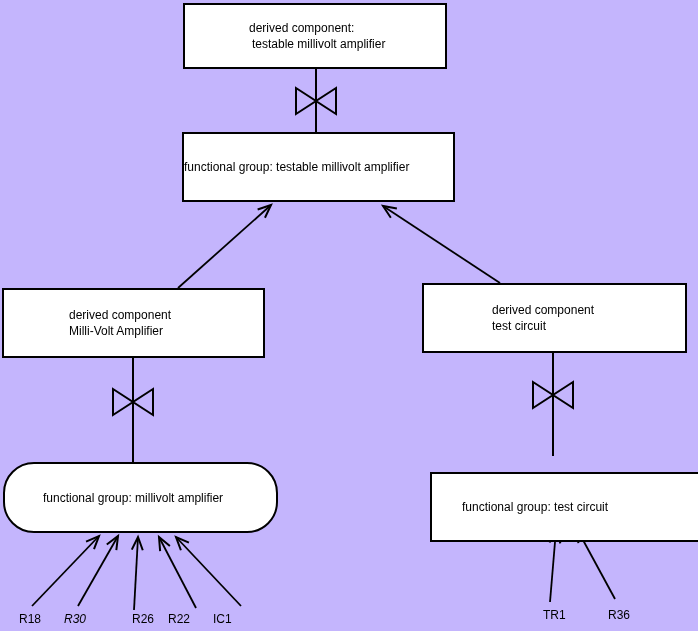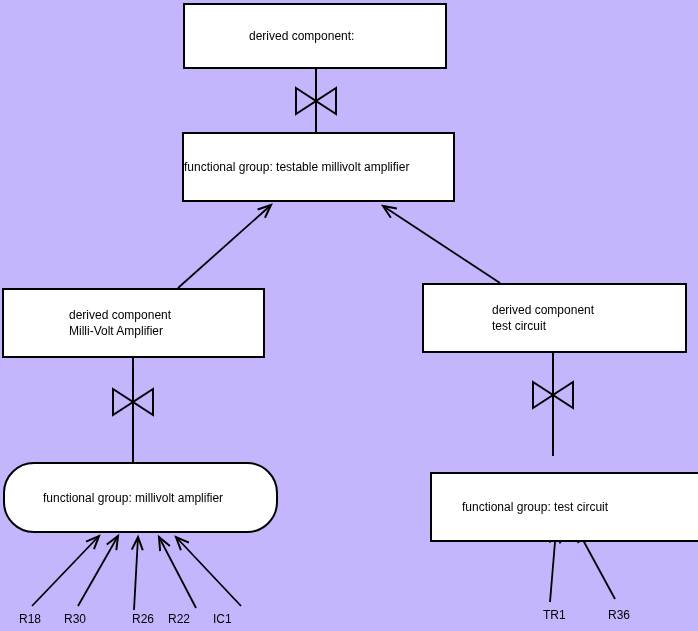--- a/index.html
+++ b/index.html
@@ -73,20 +73,21 @@
     <line x1="134" y1="610" x2="138" y2="537" stroke="#000" stroke-width="1.8" marker-end="url(#ah)"></line>
     <line x1="196" y1="608" x2="159" y2="537" stroke="#000" stroke-width="1.8" marker-end="url(#ah)"></line>
     <line x1="241" y1="606" x2="176" y2="537" stroke="#000" stroke-width="1.8" marker-end="url(#ah)"></line>
 
     <line x1="550" y1="602" x2="556" y2="530" stroke="#000" stroke-width="1.8" marker-end="url(#ah)"></line>
     <line x1="615" y1="599" x2="577" y2="529" stroke="#000" stroke-width="1.8" marker-end="url(#ah)"></line>
   </svg>
 
   <div class="box" style="left:183px; top:3px; width:264px; height:66px; padding-left:64px;">
     <div class="l1">derived component:</div>
+    <div class="l2 indent">testable millivolt amplifier</div>
   </div>
 
   <div class="box" style="left:182px; top:132px; width:273px; height:70px; padding-left:0;">
     <div class="l1">functional group: testable millivolt amplifier</div>
   </div>
 
   <div class="box" style="left:2px; top:288px; width:263px; height:70px; padding-left:65px;">
     <div class="l1">derived component</div>
     <div class="l2">Milli-Volt Amplifier</div>
   </div>
@@ -98,20 +99,20 @@
   <div class="box" style="left:422px; top:283px; width:265px; height:70px; padding-left:68px;">
     <div class="l1">derived component</div>
     <div class="l2">test circuit</div>
   </div>
 
   <div class="box" style="left:430px; top:456px; width:270px; height:70px; padding-left:30px;margin-top:16px;">
     <div class="l1">functional group: test circuit</div>
   </div>
 
   <div class="lbl" style="left:19px; top:612px;">R18</div>
-  <div class="lbl" style="left:64px; top:612px;">R30</div>
+  <div class="lbl" style="left:64px; top:612px;font-style:italic;">R30</div>
   <div class="lbl" style="left:132px; top:612px;">R26</div>
   <div class="lbl" style="left:168px; top:612px;">R22</div>
   <div class="lbl" style="left:213px; top:612px;">IC1</div>
   <div class="lbl" style="left:543px; top:608px;">TR1</div>
   <div class="lbl" style="left:608px; top:608px;">R36</div>
 
 </div>
 
 </body></html>

